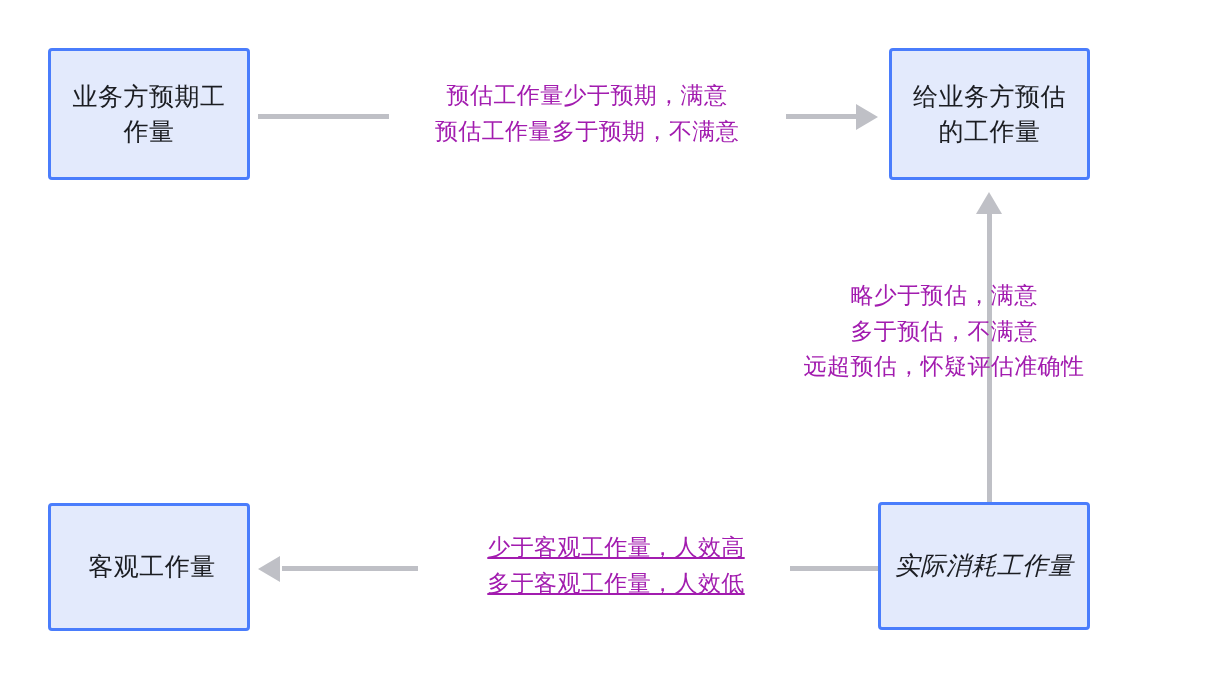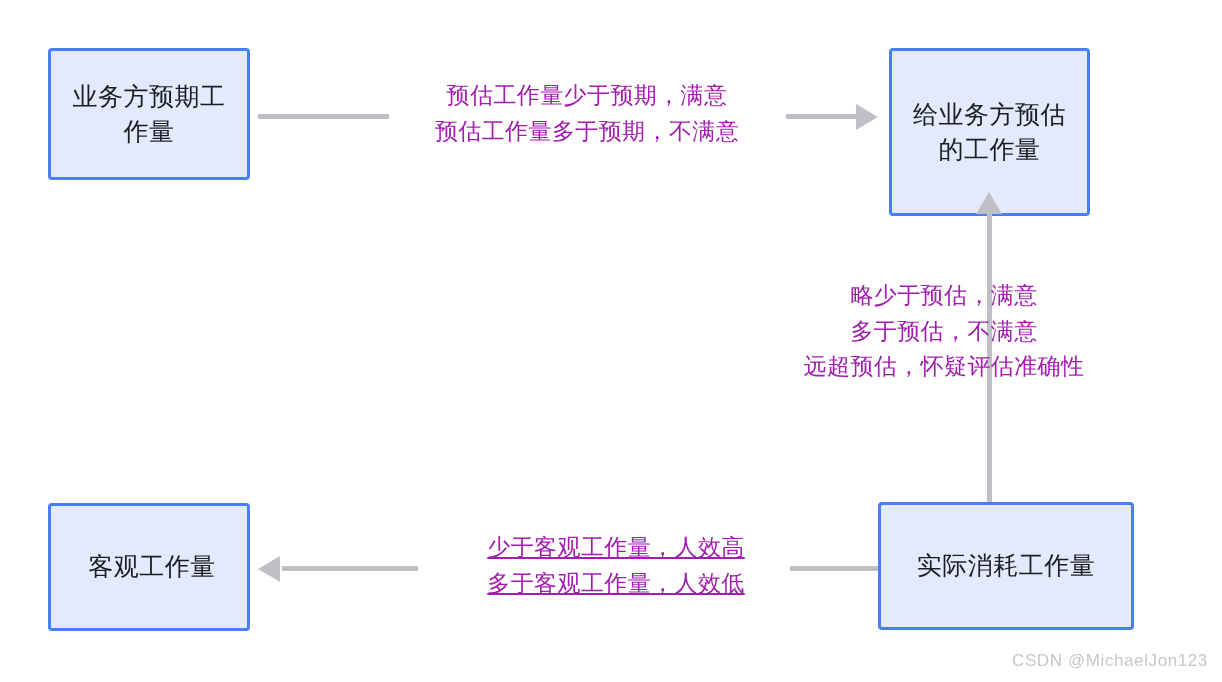--- a/index.html
+++ b/index.html
@@ -30,23 +30,23 @@
     justify-content: center;
     text-align: center;
     color: #1b1d22;
     font-size: 25px;
     line-height: 1.42;
     letter-spacing: 0.5px;
     white-space: pre-line;
     padding: 4px 10px;
   }
   #node-expected   { left: 48px;  top: 48px;  width: 202px; height: 132px; }
-  #node-estimate   { left: 889px; top: 48px;  width: 201px; height: 168px; }
+  #node-estimate   { left: 889px; top: 48px;  width: 201px; height: 132px; }
   #node-objective  { left: 48px;  top: 503px; width: 202px; height: 128px; padding-left: 16px; }
-  #node-actual     { left: 878px; top: 502px; width: 256px; height: 128px; }
+  #node-actual     { left: 878px; top: 502px; width: 212px; height: 128px; font-style: italic; }
 
   
   .arrow-line {
     position: absolute;
     background: #bfc0c6;
   }
   .arrow-line.h { height: 5px; }
   .arrow-line.v { width: 5px; }
 
   .arrow-head {
@@ -134,15 +134,14 @@
   <div class="edge-label" id="label-right">略少于预估，满意
 多于预估，不满意
 远超预估，怀疑评估准确性</div>
 
   <div class="arrow-line h" id="edge-bottom-line-a"></div>
   <div class="arrow-line h" id="edge-bottom-line-b"></div>
   <div class="arrow-head left" id="edge-bottom-head"></div>
   <div class="edge-label" id="label-bottom">少于客观工作量，人效高
 多于客观工作量，人效低</div>
 
-  <div id="watermark">CSDN @MichaelJon123</div>
 
 </div>
 
 </body></html>

